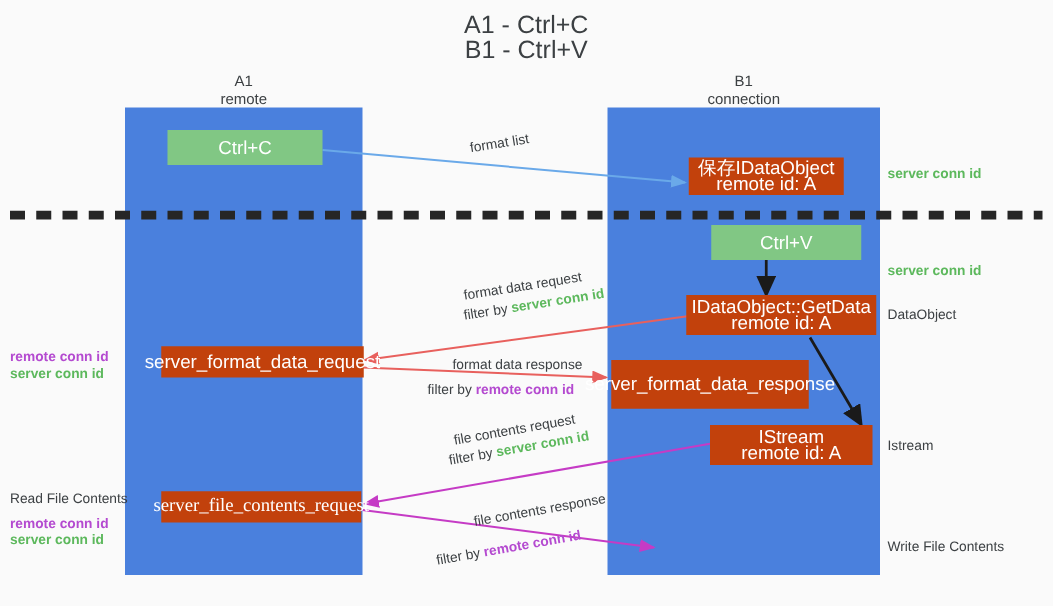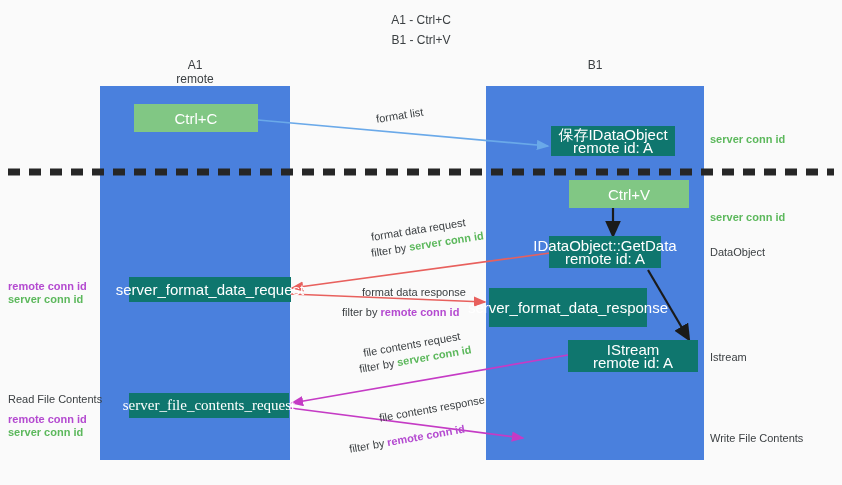--- a/index.html
+++ b/index.html
@@ -10,21 +10,21 @@
     color:#3c4043;
     overflow:hidden;
     position:relative;
   }
   #canvas{position:absolute;left:0;top:0;width:842px;height:485px;}
   .abs{position:absolute;}
 
   
   .title{
     width:842px;text-align:center;top:10px;left:0;
-    font-size:12px;line-height:20px;color:#3c4043;
+    font-size:20px;line-height:20px;color:#3c4043;
   }
 
   
   .col-head{
     text-align:center;font-size:12px;line-height:14px;color:#3c4043;
   }
 
   
   .lane{background:#4a80dd;}
 
@@ -32,21 +32,21 @@
   .node{
     box-sizing:border-box;
     display:flex;align-items:center;justify-content:center;
     text-align:center;
     font-size:15px;line-height:13px;
     color:#ffffff;
     padding:2px 4px;
     white-space:pre-line;
   }
   .node.green{background:#81c784;}
-  .node.orange{background:#0f766e;}
+  .node.orange{background:#c2410c;}
 
   
   .lbl{font-size:11px;line-height:14px;color:#3c4043;}
   .lbl-green{color:#5cb85c;font-weight:bold;}
   .lbl-purple{color:#b44ad0;font-weight:bold;}
 
   
   .edge-cap{font-size:11px;line-height:14px;color:#3c4043;white-space:nowrap;}
   .edge-cap .g{color:#5cb85c;font-weight:bold;}
   .edge-cap .p{color:#b44ad0;font-weight:bold;}
@@ -64,20 +64,21 @@
     <div>A1 - Ctrl+C</div>
     <div>B1 - Ctrl+V</div>
   </div>
 
   <div class="abs col-head" style="left:135px;top:58px;width:120px;">
     <div>A1</div>
     <div>remote</div>
   </div>
   <div class="abs col-head" style="left:535px;top:58px;width:120px;">
     <div>B1</div>
+    <div>connection</div>
   </div>
 
   <div class="abs lane" style="left:100px;top:86px;width:190px;height:374px;"></div>
   <div class="abs lane" style="left:486px;top:86px;width:218px;height:374px;"></div>
 
   <svg class="overlay">
     <defs>
       <marker id="ah-blue" markerWidth="9" markerHeight="9" refX="7" refY="3.2" orient="auto">
         <path d="M0,0 L8,3.2 L0,6.4 z" fill="#6aa9e9"></path>
       </marker>
@@ -109,21 +110,21 @@
     <line x1="290" y1="408" x2="523" y2="438" stroke="#c53bc5" stroke-width="1.6" marker-end="url(#ah-mag)"></line>
   </svg>
 
   <div class="abs node green" style="left:134px;top:104px;width:124px;height:28px;">Ctrl+C</div>
 
   <div class="abs node orange" style="left:551px;top:126px;width:124px;height:30px;">保存IDataObject
 remote id: A</div>
 
   <div class="abs node green" style="left:553px;top:180px;width:120px;height:28px;margin-left:16px;">Ctrl+V</div>
 
-  <div class="abs node orange" style="left:549px;top:236px;width:112px;height:32px;">IDataObject::GetData
+  <div class="abs node orange" style="left:549px;top:236px;width:152px;height:32px;">IDataObject::GetData
 remote id: A</div>
 
   <div class="abs node orange" style="left:568px;top:340px;width:130px;height:32px;">IStream
 remote id: A</div>
 
   <div class="abs node orange" style="left:129px;top:277px;width:162px;height:25px;">server_format_data_request</div>
 
   <div class="abs node orange" style="left:489px;top:288px;width:158px;height:39px;">server_format_data_response</div>
 
   <div class="abs node orange" style="left:129px;top:393px;width:160px;height:25px;font-family:Liberation Serif, serif;">server_file_contents_request</div>

